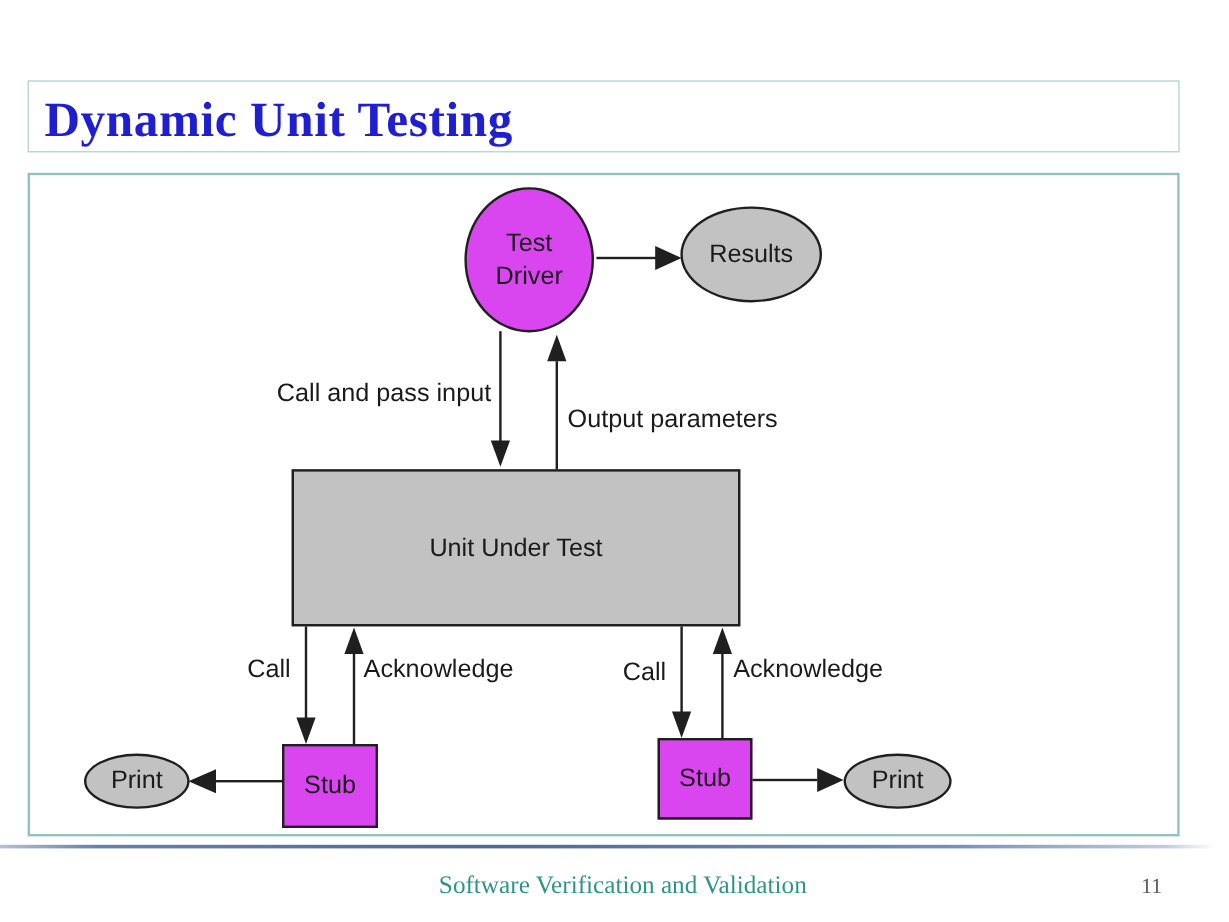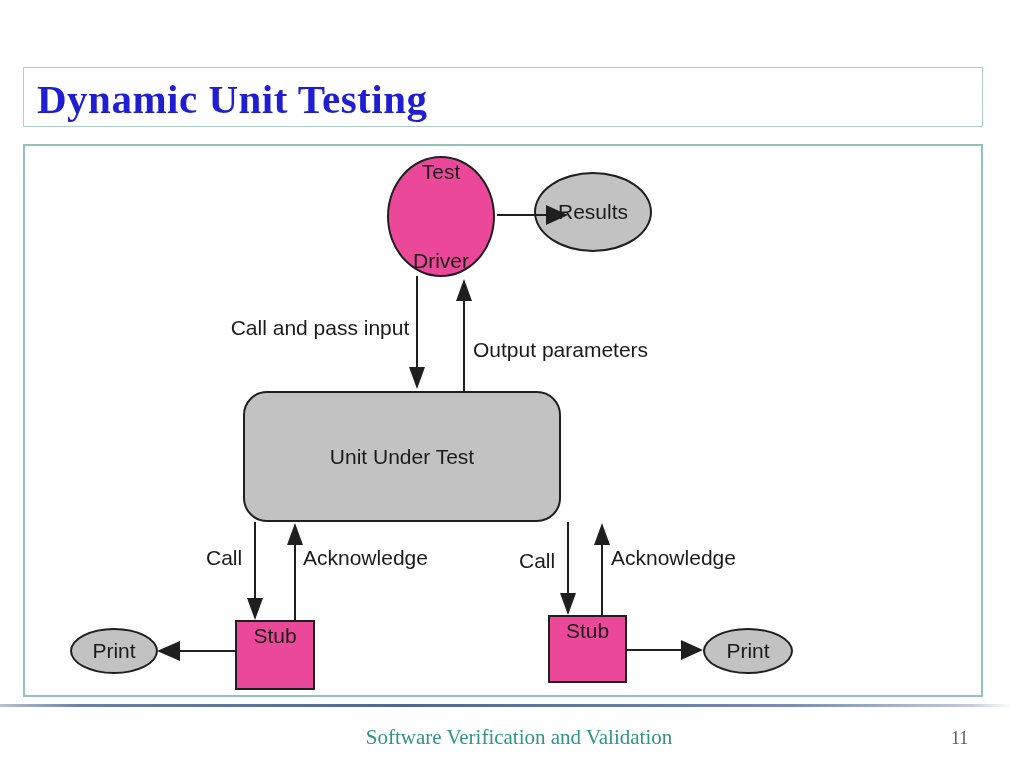--- a/index.html
+++ b/index.html
@@ -18,26 +18,26 @@
   
   .content-box { position:absolute; left:23px; top:144px; width:960px; height:553px;
                  border:2px solid var(--content-box-border,#93c4ba); background:#fff; }
 
   
   .node { position:absolute; display:flex; flex-direction:column; align-items:center;
           justify-content:center; text-align:center; color:var(--label-text,#1a1a1a);
           font-size:21px; line-height:28px; }
   .stroke2 { border:2px solid var(--node-stroke,#1f1f1f); }
   .fill-gray { background:var(--node-fill,#c2c2c2); }
-  .fill-white { background:#ec4899;justify-content:space-between; }
+  .fill-white { background:#d946ef; }
   .ellipse { border-radius:50%; }
 
   .test-driver { left:387px; top:156px; width:108px; height:121px; }
-  .results     { left:534px; top:172px; width:118px; height:80px; }
-  .uut         { left:243px; top:391px; width:318px; height:131px;border-radius:24px; }
+  .results     { left:567px; top:172px; width:118px; height:80px; }
+  .uut         { left:243px; top:391px; width:374px; height:131px; }
   .stub-left   { left:235px; top:620px; width:80px;  height:70px; }
   .stub-right  { left:548px; top:615px; width:79px;  height:68px; }
   .print-left  { left:70px;  top:628px; width:88px;  height:46px; }
   .print-right { left:703px; top:628px; width:90px;  height:46px; }
 
   
   .line { position:absolute; background:var(--node-stroke,#1f1f1f); }
   .l-results    { left:497px; top:214px; width:50px;  height:2px; }
   .l-down1      { left:416px; top:276px; width:2px;   height:92px; }
   .l-up1        { left:463px; top:301px; width:2px;   height:90px; }

